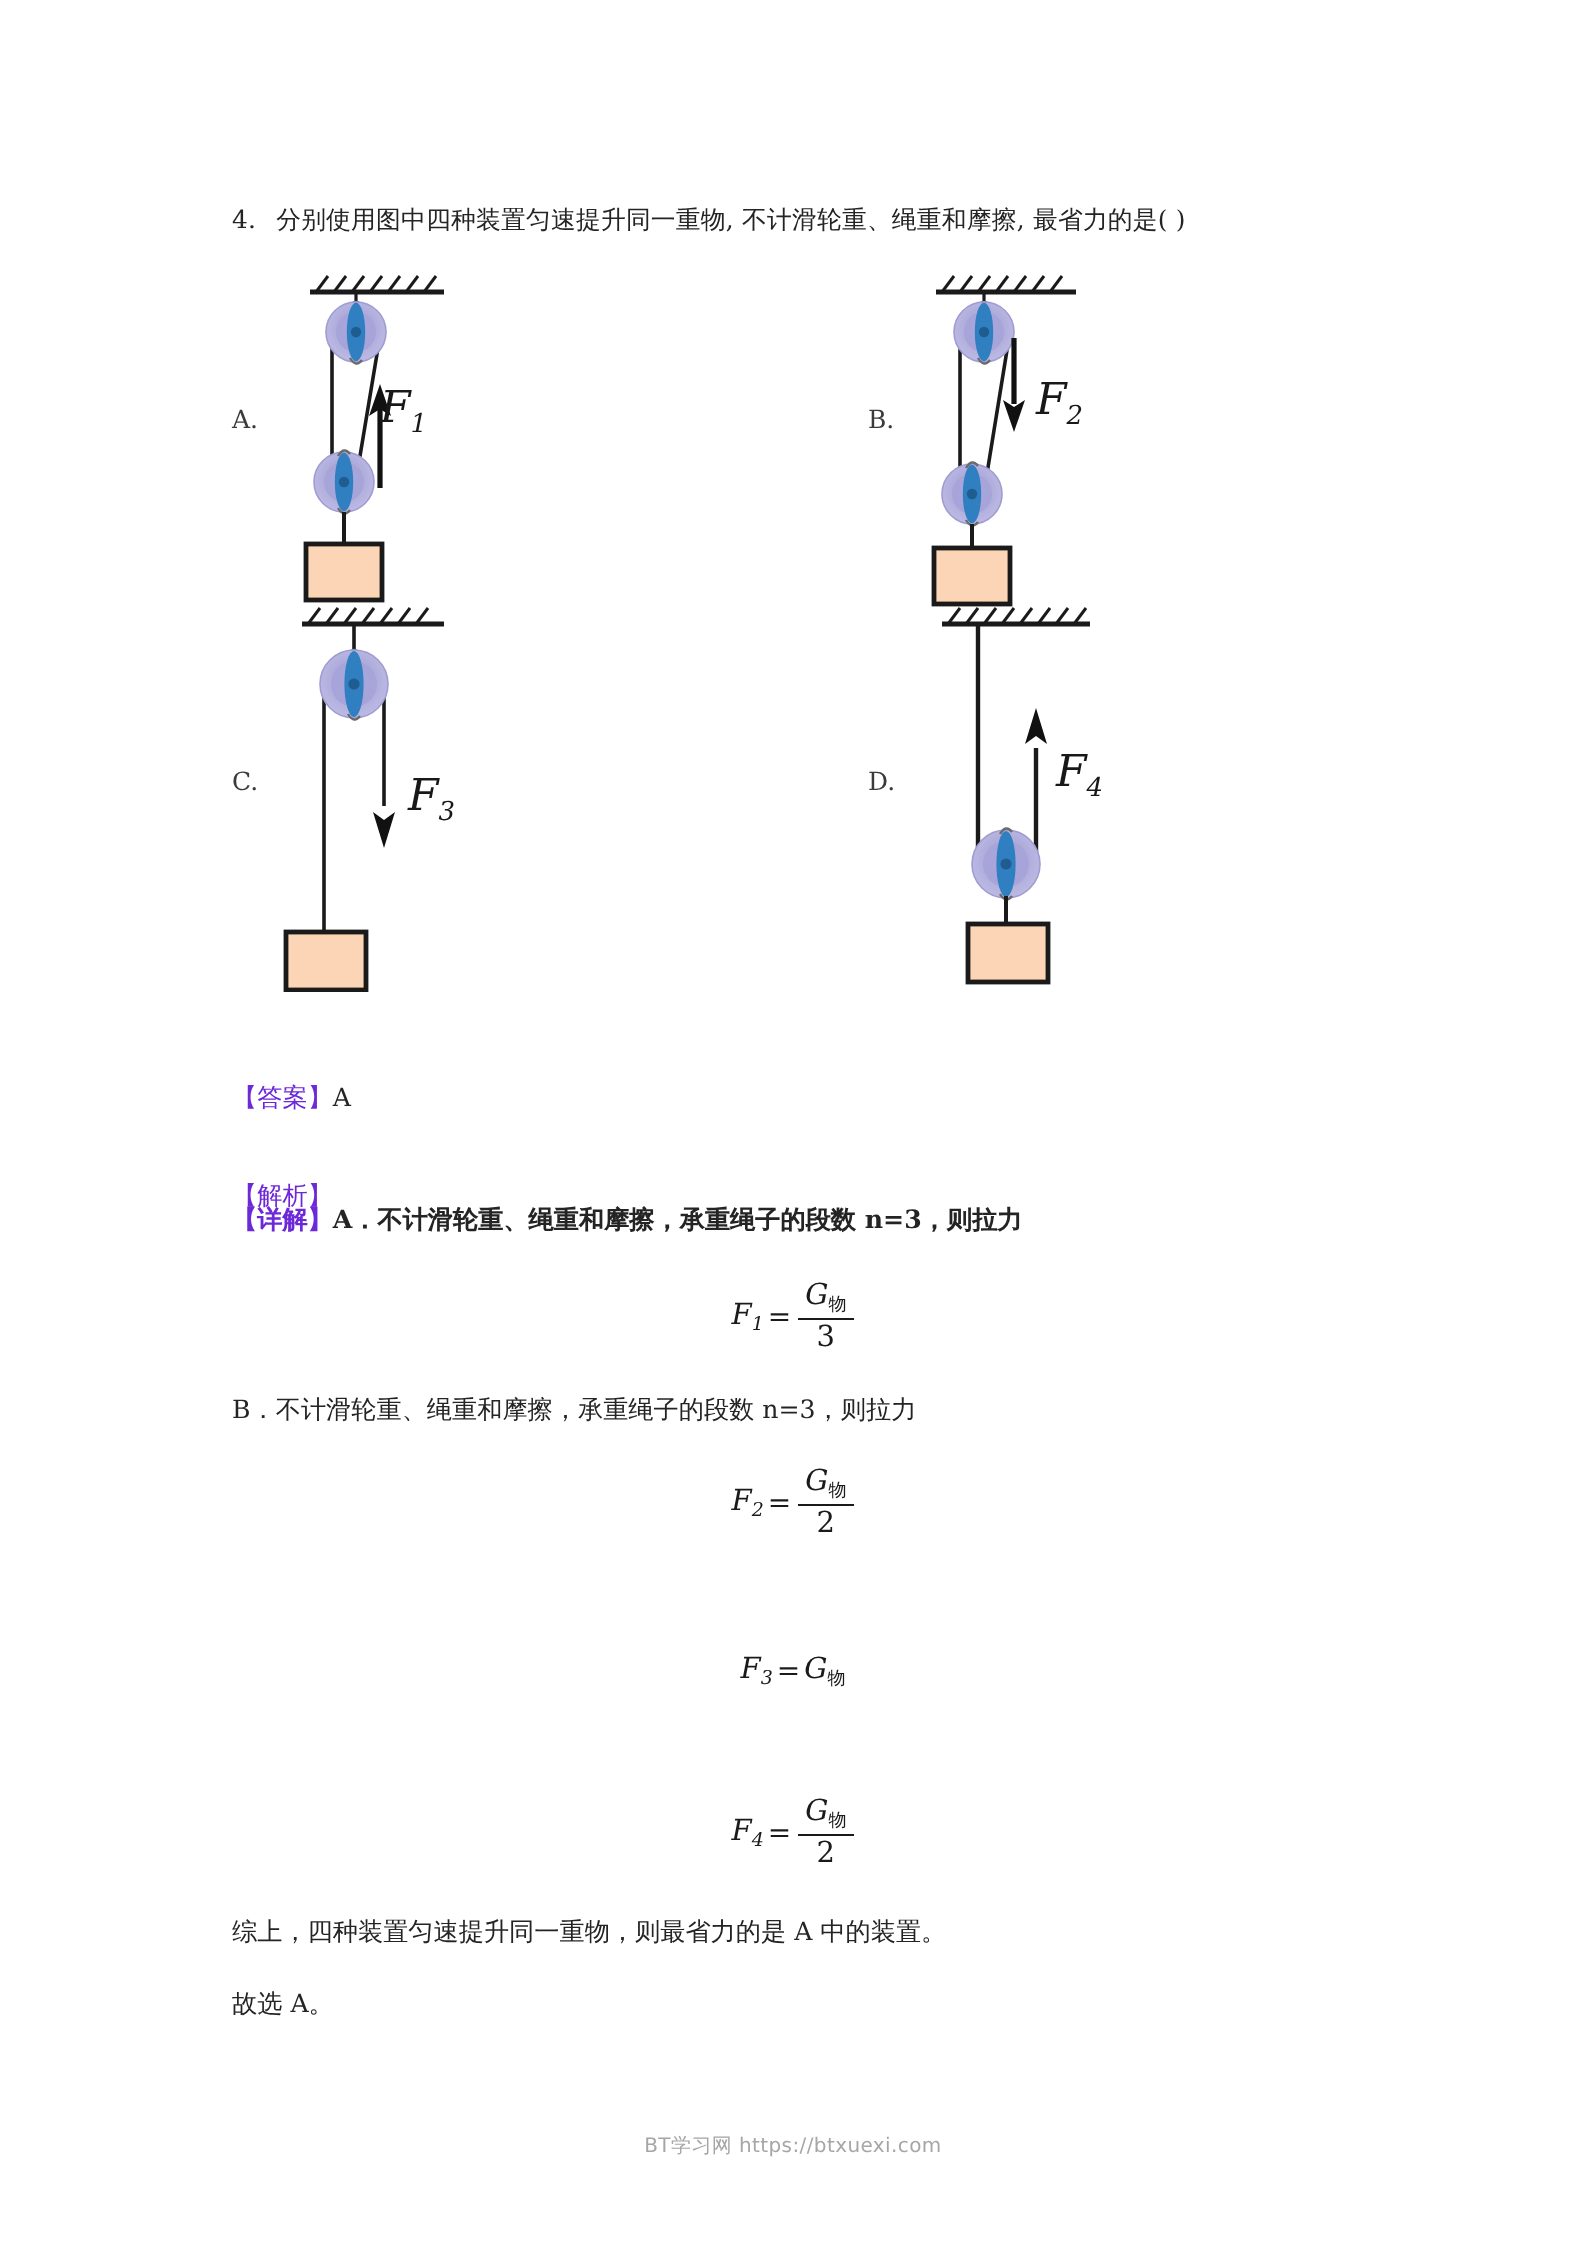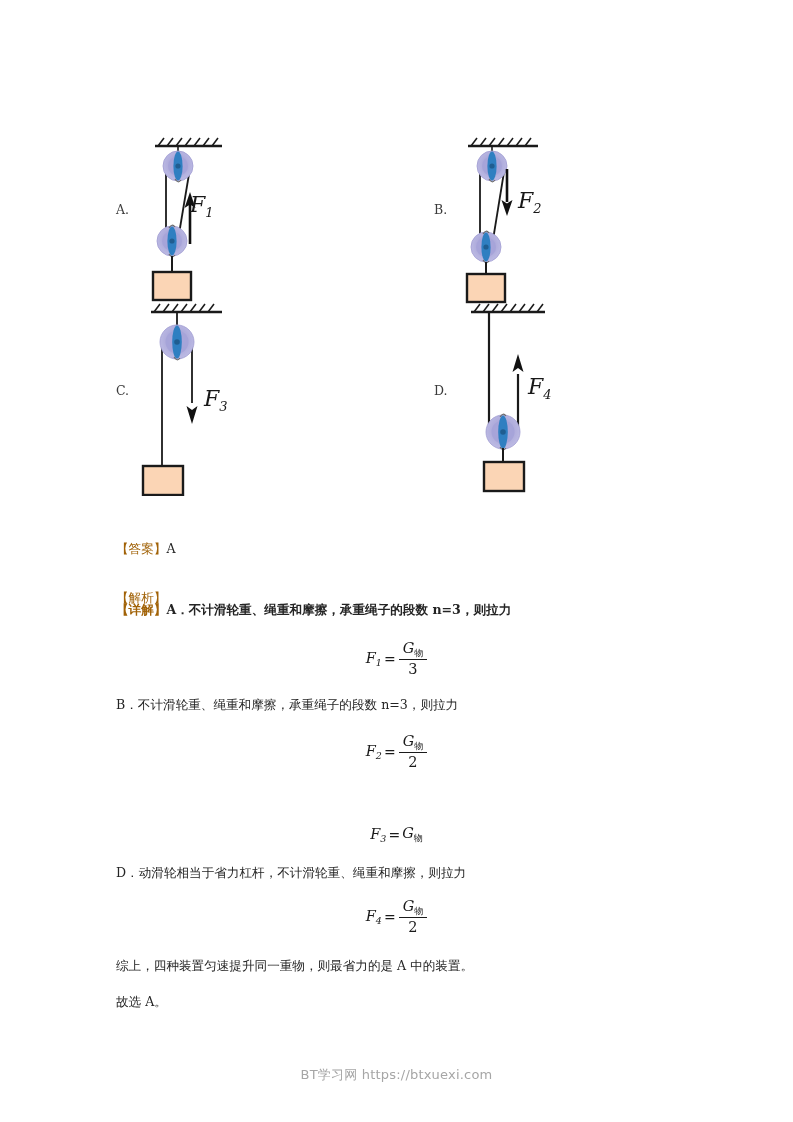--- a/index.html
+++ b/index.html
@@ -69,21 +69,21 @@
 
   
   .ans-block {
     position: absolute;
     left: 116px;
     font-size: 12.6px;
     line-height: 19px;
     color: #242424;
     white-space: nowrap;
   }
-  .tag { color: #a16207; margin-top: 44px; }
+  .tag { color: #6d28d9; margin-top: 44px; }
 
   .para {
     position: absolute;
     left: 116px;
     font-size: 12.6px;
     line-height: 20px;
     color: #242424;
     white-space: nowrap;
   }
 
@@ -150,31 +150,35 @@
     vertical-align: -3px;
   }
 
   
   .footer {
     position: absolute;
     left: 0;
     top: 1066px;
     width: 793px;
     text-align: center;
-    font-size: 13px;
+    font-size: 10px;
     color: #a6a6a6;
     font-family: "DejaVu Sans", "Liberation Sans", sans-serif;
     letter-spacing: 0.2px;
   }
 </style>
 </head>
 <body>
 
 <div class="page">
 
+  <div class="question-line">
+    <span>4.</span>
+    <span style="margin-left:6px">分别使用图中四种装置匀速提升同一重物, 不计滑轮重、绳重和摩擦, 最省力的是(        )</span>
+  </div>
 
   <div class="figure-area">
 
     <div class="option opt-a">
       <span class="opt-label" style="left:4px; top:78px;">A.</span>
       <svg width="330" height="185" viewBox="0 0 330 185">
         <defs>
           <radialGradient id="pgA1" cx="50%" cy="45%" r="55%">
             <stop offset="0%" stop-color="#c9c6e8"></stop>
             <stop offset="55%" stop-color="#aeabdb"></stop>
@@ -426,23 +430,20 @@
 
 
   <div class="formula" style="top:824px;">
     <span class="frac-expr">
       <span class="lhs"><span>F</span><span class="sub">3</span></span>
       <span class="eq">=</span>
       <span class="inline-g"><span>G</span><span class="cn">物</span></span>
     </span>
   </div>
 
-  <div class="para" style="top:863px;">
-    <span>D．动滑轮相当于省力杠杆，不计滑轮重、绳重和摩擦，则拉力</span>
-  </div>
 
   <div class="formula" style="top:898px;">
     <span class="frac-expr">
       <span class="lhs"><span>F</span><span class="sub">4</span></span>
       <span class="eq">=</span>
       <span class="frac">
         <span class="num"><span>G</span><span class="cn">物</span></span>
         <span class="bar"></span>
         <span class="den">2</span>
       </span>

